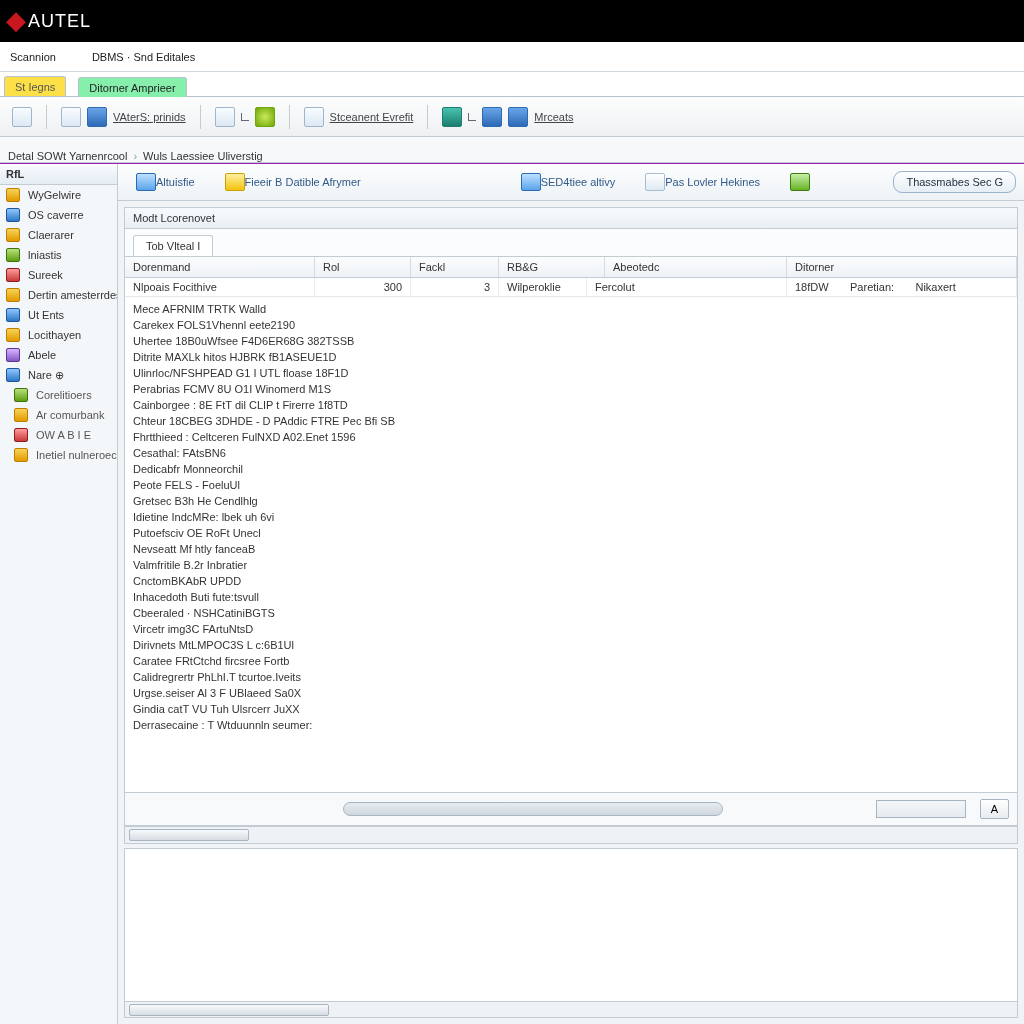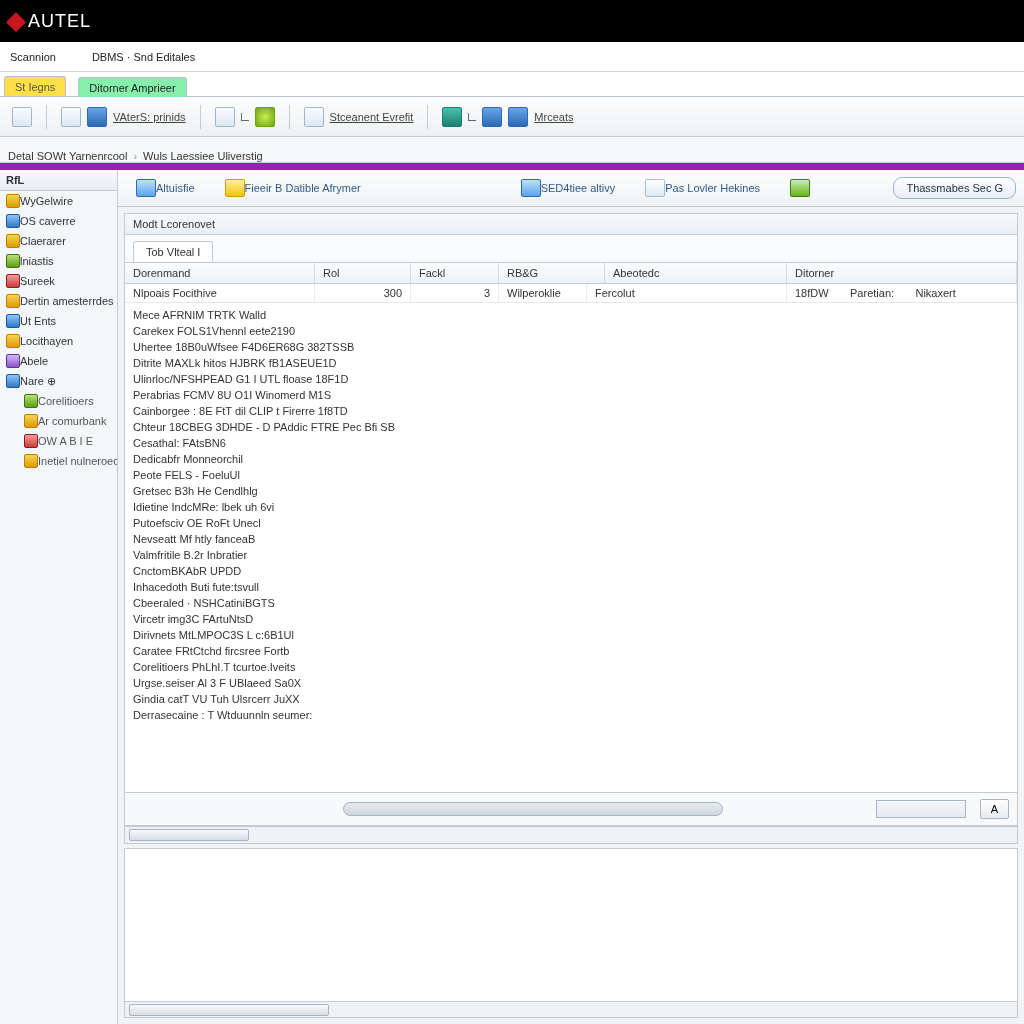--- a/index.html
+++ b/index.html
@@ -20,34 +20,34 @@
 .toolbar { height: 40px; border-bottom: 1px solid #c3ccd3; display: flex; align-items: center; padding: 0 6px; gap: 8px; font-size: 11px; color: #333; background: linear-gradient(#fdfdfd,#eef1f3); }
 .tool-group { display: flex; align-items: center; gap: 6px; padding: 0 6px; }
 .tool-sep { width: 1px; height: 24px; background: #c3ccd3; }
 .tool-icon { width: 20px; height: 20px; border: 1px solid #9eb5cc; border-radius: 2px; background: linear-gradient(#f9fcff,#dce8f3); display: flex; align-items: center; justify-content: center; font-size: 10px; color: #426; }
 .tool-icon.green { background: radial-gradient(#c8ea57,#6fa60a); border-color: #6fa60a; }
 .tool-icon.teal  { background: linear-gradient(#49c3b0,#1b7e6f); border-color: #1b7e6f; color:#fff; }
 .tool-icon.blue  { background: linear-gradient(#6aa5e8,#2d6ab6); border-color: #2d6ab6; color:#fff; }
 .tool-label { color:#444;text-decoration:underline; }
 .dd { width:8px; height:8px; border-left:1px solid #667; border-bottom:1px solid #667; display:inline-block; }
 
-.workarea { display:flex; height: calc(1024px - 42px - 30px - 25px - 40px - 26px); background:#e9eef2; border-top:7px solid #a21caf; }
+.workarea { display:flex; height: calc(1024px - 42px - 30px - 25px - 40px - 26px); background:#e9eef2; border-top:1px solid #a21caf; }
 
 .breadcrumb { height:26px; font-size:11px; color:#333; display:flex; align-items:flex-end; padding:0 8px; gap:6px; background:#f6f8fa; border-bottom:1px solid #c3ccd3; }
 .bc-sep { color:#7a8; }
 
 .sidebar { width:118px; background:#f4f7fa; border-right:1px solid #c3ccd3; font-size:11px; overflow:hidden; }
 .side-head { background:linear-gradient(#f9fbfe,#e5ecf3); border-bottom:1px solid #c3ccd3; padding:4px 6px; font-weight:bold; color:#333; }
-.side-item { display:flex; align-items:center; gap:0; padding:3px 6px; color:#333; white-space:nowrap; overflow:hidden; text-overflow:ellipsis; }
+.side-item { display:flex; align-items:center; gap:8px; padding:3px 6px; color:#333; white-space:nowrap; overflow:hidden; text-overflow:ellipsis; }
 .side-item .mini { width:14px; height:14px; flex:0 0 14px; border-radius:2px; background:linear-gradient(#f7d358,#e19a00); border:1px solid #c07e00; }
 .side-item .mini.b { background:linear-gradient(#8ec6ff,#2e78c6); border-color:#1e589a; }
 .side-item .mini.g { background:linear-gradient(#b7e27a,#5e9e12); border-color:#3f7408; }
 .side-item .mini.r { background:linear-gradient(#ff9a9a,#c83b3b); border-color:#8e1d1d; }
 .side-item .mini.p { background:linear-gradient(#d6b4ff,#8656c8); border-color:#5c3690; }
-.side-item.sub { padding-left:24px; color:#555; }
+.side-item.sub { padding-left:8px; color:#555;margin-left:6px; }
 
 .main { flex:1; display:flex; flex-direction:column; background:#f1f4f7; overflow:hidden; }
 .actionbar { display:flex; gap:10px; align-items:center; padding:6px 8px; border-bottom:1px solid #c3ccd3; background:linear-gradient(#fdfefe,#eef2f5); font-size:11px; }
 .act { display:flex; align-items:center; gap:0; padding:3px 10px; color:#315a8a; }
 .act .ai { width:20px; height:18px; border:1px solid #a7bdd6; border-radius:2px; background:linear-gradient(#fff,#dfe9f4); }
 .act .ai.y { background:linear-gradient(#fff0a0,#f3c20c); border-color:#caa004; }
 .act .ai.b { background:linear-gradient(#bfe0ff,#5aa4ea); border-color:#2a6cb3; }
 .act .ai.g { background:linear-gradient(#c7f0aa,#69b325); border-color:#3e7c0c; }
 .act-btn { margin-left:auto; border:1px solid #9ab2cc; background:linear-gradient(#fdfeff,#e7eef5); border-radius:9px; padding:4px 12px; color:#234; font-size:11px; }
 
@@ -251,35 +251,36 @@
       </div>
       <div class="log" id="log">
           <div>Mece AFRNIM TRTK Walld</div>
           <div>Carekex FOLS1Vhennl            eete2190</div>
           <div>Uhertee 18B0uWfsee  F4D6ER68G 382TSSB</div>
           <div>Ditrite MAXLk hitos HJBRK fB1ASEUE1D</div>
           <div>Ulinrloc/NFSHPEAD G1 I UTL  floase 18F1D</div>
           <div>Perabrias FCMV 8U O1I Winomerd  M1S</div>
           <div>Cainborgee : 8E  FtT dil  CLIP t Firerre 1f8TD</div>
           <div>Chteur 18CBEG 3DHDE - D PAddic FTRE Pec Bfi SB</div>
+          <div>Fhrtthieed : Celtceren  FulNXD A02.Enet 1596</div>
           <div>Cesathal:  FAtsBN6</div>
           <div>Dedicabfr  Monneorchil</div>
           <div>Peote FELS - FoeluUl</div>
           <div>Gretsec B3h He Cendlhlg</div>
           <div>Idietine  IndcMRe: lbek uh 6vi</div>
           <div>Putoefsciv  OE RoFt Unecl</div>
           <div>Nevseatt Mf htly  fanceaB</div>
           <div>Valmfritile B.2r  Inbratier</div>
           <div>CnctomBKAbR UPDD</div>
           <div>Inhacedoth  Buti fute:tsvull</div>
           <div>Cbeeraled · NSHCatiniBGTS</div>
           <div>Vircetr img3C  FArtuNtsD</div>
           <div>Dirivnets MtLMPOC3S  L c:6B1Ul</div>
           <div>Caratee FRtCtchd  fircsree Fortb</div>
-          <div>Corelitioers PhLhI.T tcurtoe.Iveits</div>
+          <div>Calidregrertr PhLhI.T tcurtoe.Iveits</div>
           <div>Urgse.seiser   Al 3 F UBlaeed Sa0X</div>
           <div>Gindia catT VU Tuh Ulsrcerr JuXX</div>
           <div>Derrasecaine :  T Wtduunnln seumer:</div>
         </div>
       <div class="statusbar">
         <div class="progress"></div>
         <div style="flex:1"></div>
         <div class="sb-input"></div>
         <button class="sb-btn">A</button>
       </div>

